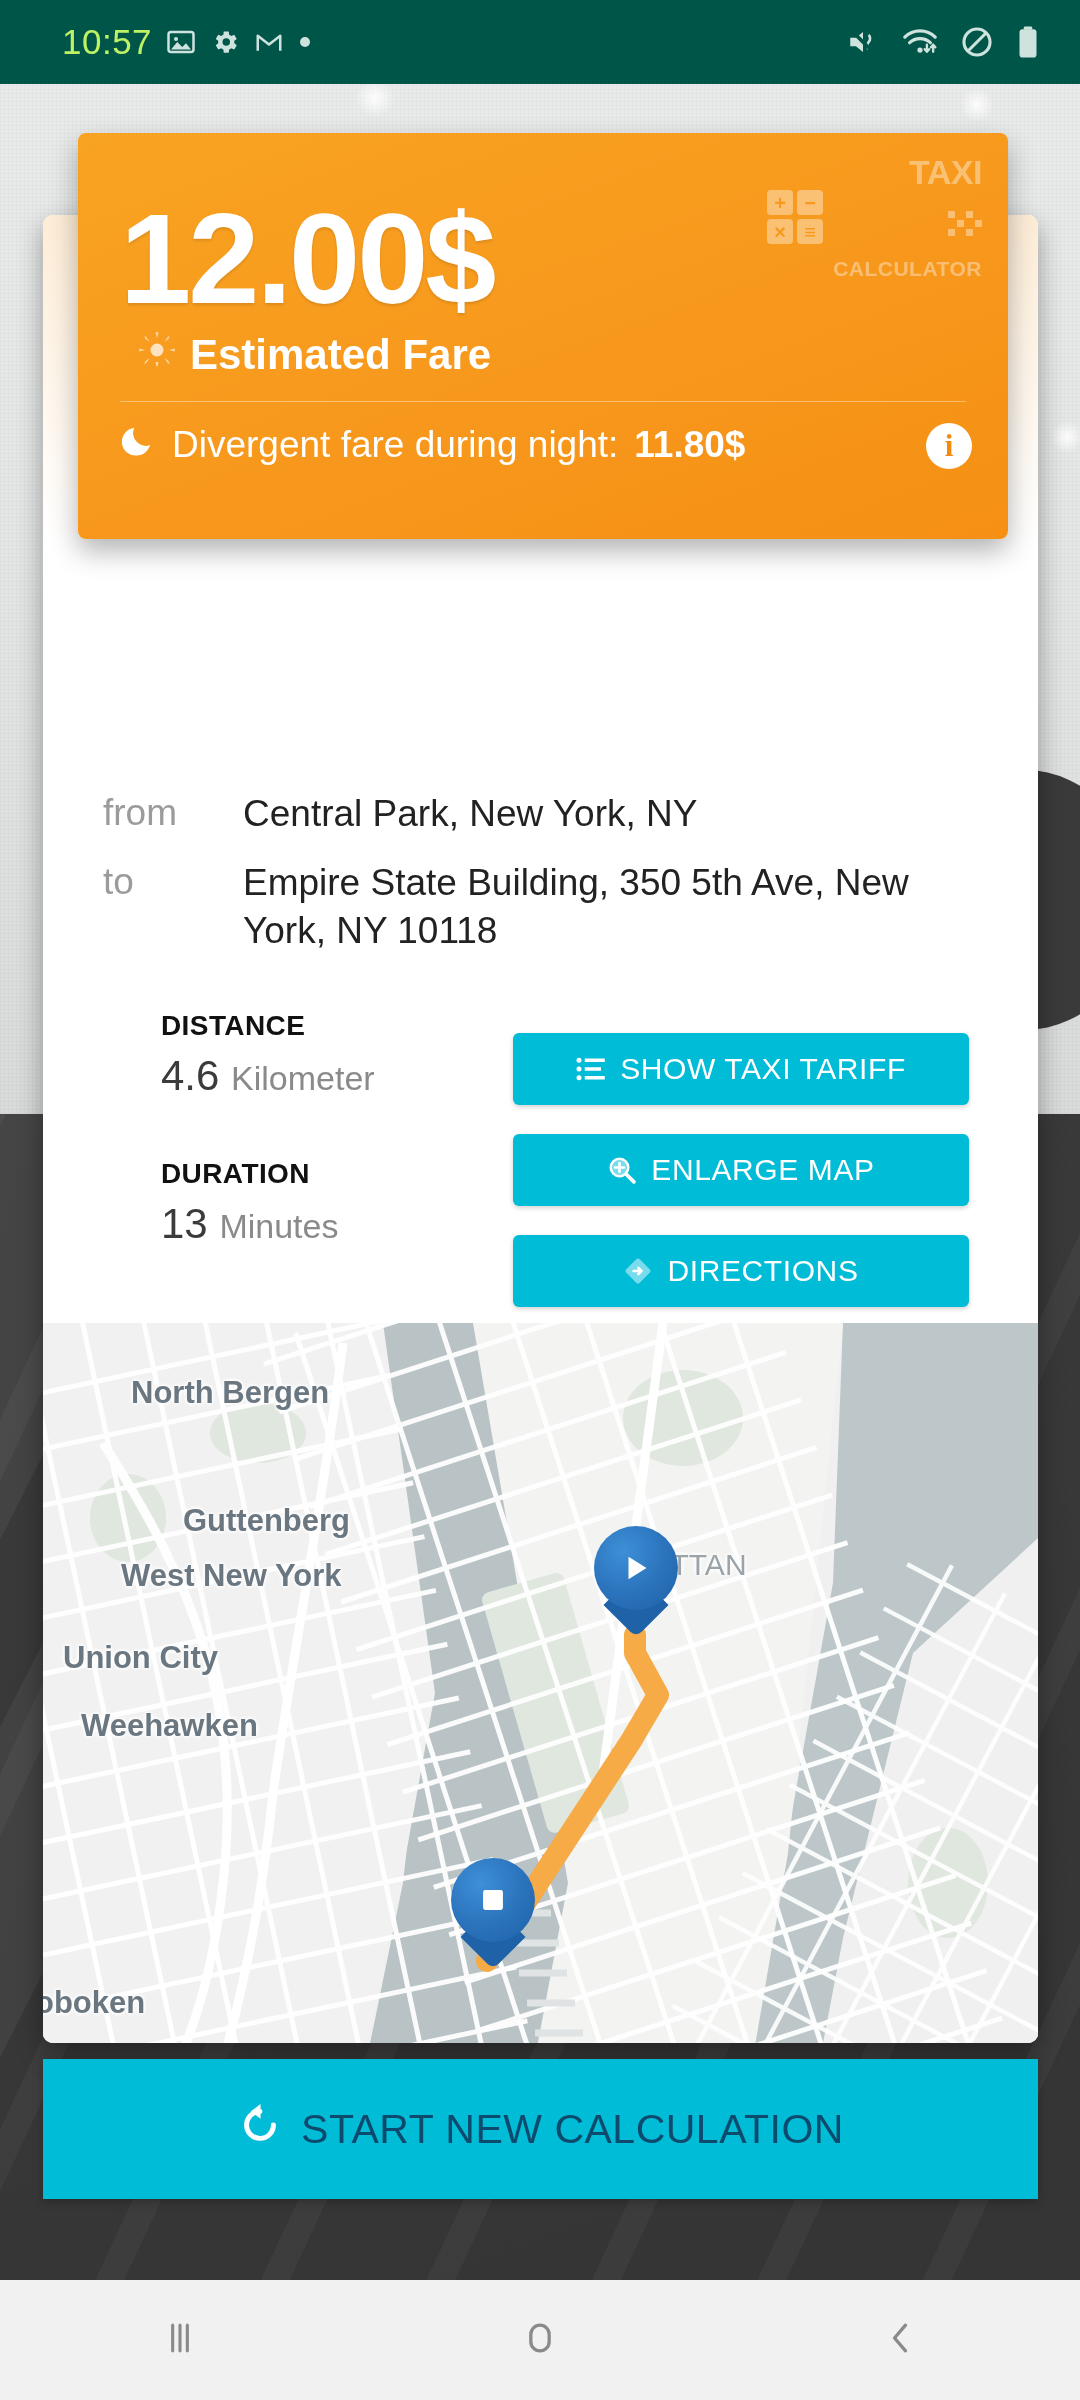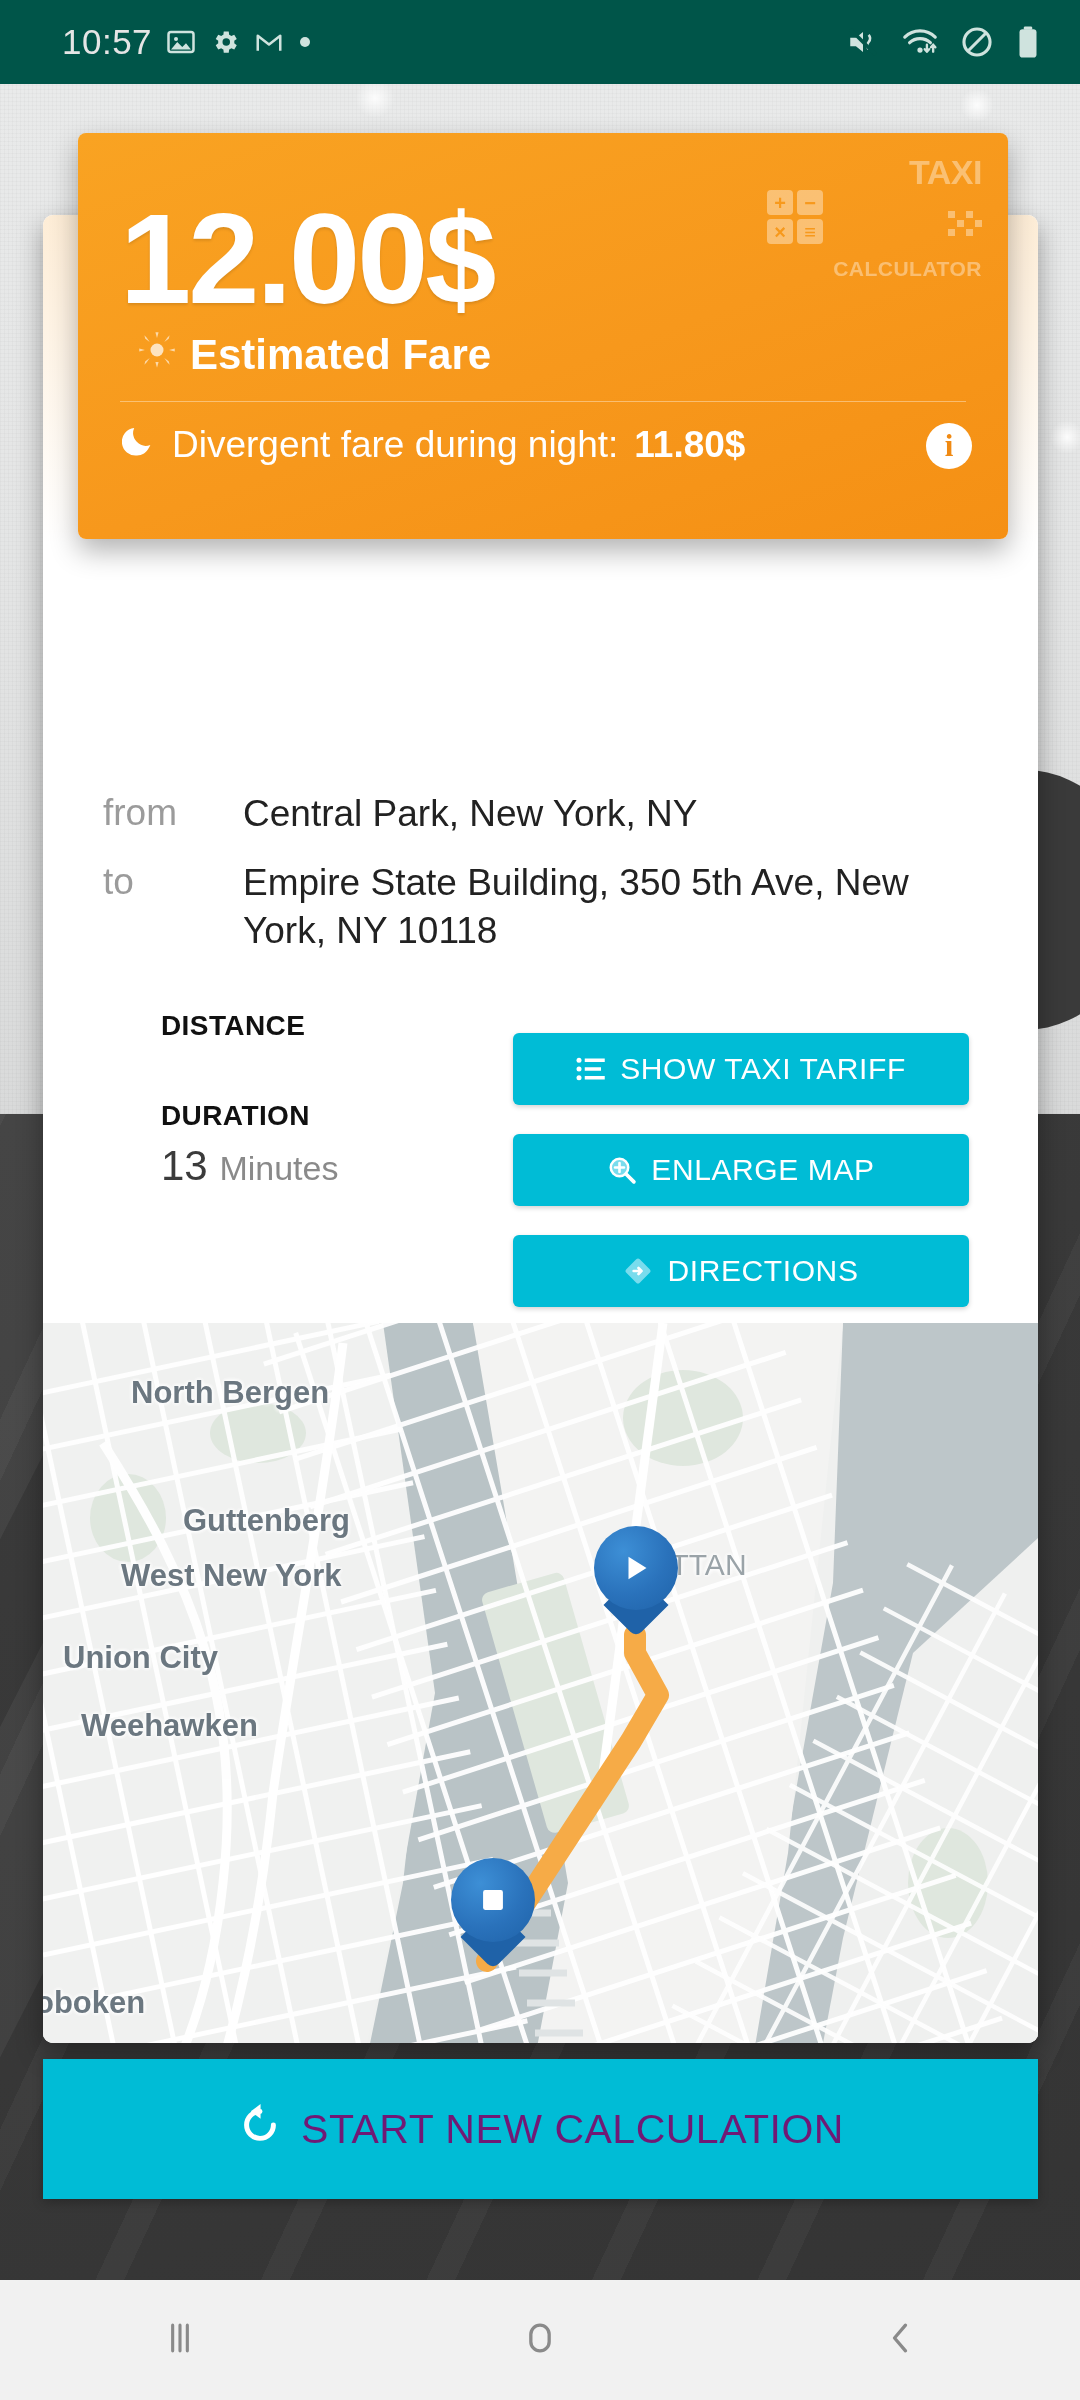--- a/index.html
+++ b/index.html
@@ -163,21 +163,21 @@
     background:#1f62a8; transform:rotate(45deg); border-radius:0 0 8px 0;
   }
   .pin .glyph{
     position:absolute; left:0; top:0; width:84px; height:84px;
     display:flex; align-items:center; justify-content:center; z-index:2;
   }
 
   
   #startnew{
     position:absolute; left:43px; top:2059px; width:995px; height:140px;
-    background:#00bcd6; color:#701a75;
+    background:#00bcd6; color:#0c4a6e;
     display:flex; align-items:center; justify-content:center; gap:18px;
     font-size:41px; letter-spacing:.5px; z-index:15;
     box-shadow:0 3px 10px rgba(0,0,0,.25);
   }
 
   
   #navbar{
     position:absolute; left:0; bottom:0; width:1080px; height:120px;
     background:#f1f1f1; display:flex; align-items:center; z-index:50;
   }
@@ -191,21 +191,21 @@
   <div class="stripe dim" style="left:150px; top:0px; width:120px; height:2400px;"></div>
   <div class="stripe dim" style="left:560px; top:0px; width:200px; height:2400px;"></div>
   <div class="stripe dim" style="left:880px; top:0px; width:150px; height:2400px;"></div>
 </div>
 <div id="topwash"></div>
 <div id="darkcircle"></div>
 <div class="glow" style="position:absolute;left:355px;top:78px;width:40px;height:40px;background:radial-gradient(circle,rgba(255,255,255,.9) 0%,rgba(255,255,255,0) 70%);"></div>
 <div class="glow" style="position:absolute;left:960px;top:88px;width:34px;height:34px;background:radial-gradient(circle,rgba(255,255,255,.9) 0%,rgba(255,255,255,0) 70%);"></div>
 <div class="glow" style="position:absolute;left:1050px;top:420px;width:34px;height:34px;background:radial-gradient(circle,rgba(255,255,255,.9) 0%,rgba(255,255,255,0) 70%);"></div>
 
-<div id="statusbar" style="background:#005549; color:#e5e5e5;">
+<div id="statusbar" style="background:#005549; color:#bef264;">
   <div id="sb-left">
     <span id="sb-time">10:57</span>
     <span class="sbicon">
       <svg width="30" height="30" viewBox="0 0 24 24">
           <rect x="2" y="4" width="20" height="16" rx="2" fill="none" stroke="#cfe3de" stroke-width="2"></rect>
           <circle cx="8" cy="9.5" r="1.6" fill="#cfe3de"></circle>
           <path d="M4 18l5-6 4 4 3-3 4 5z" fill="#cfe3de"></path>
         </svg>
     </span>
     <span class="sbicon">
@@ -267,20 +267,24 @@
       </div>
       <div class="route-row">
         <div class="route-key">to</div>
         <div class="route-val">Empire State Building, 350 5th Ave, New York, NY 10118</div>
       </div>
     </div>
 
     <div id="stats">
       <div>
         <div class="stat-title">DISTANCE</div>
+        <div class="stat-value">
+          <span>4.6</span>
+          <span class="unit">Kilometer</span>
+        </div>
       </div>
       <div id="stat-duration">
         <div class="stat-title">DURATION</div>
         <div class="stat-value">
           <span>13</span>
           <span class="unit">Minutes</span>
         </div>
       </div>
     </div>
 

